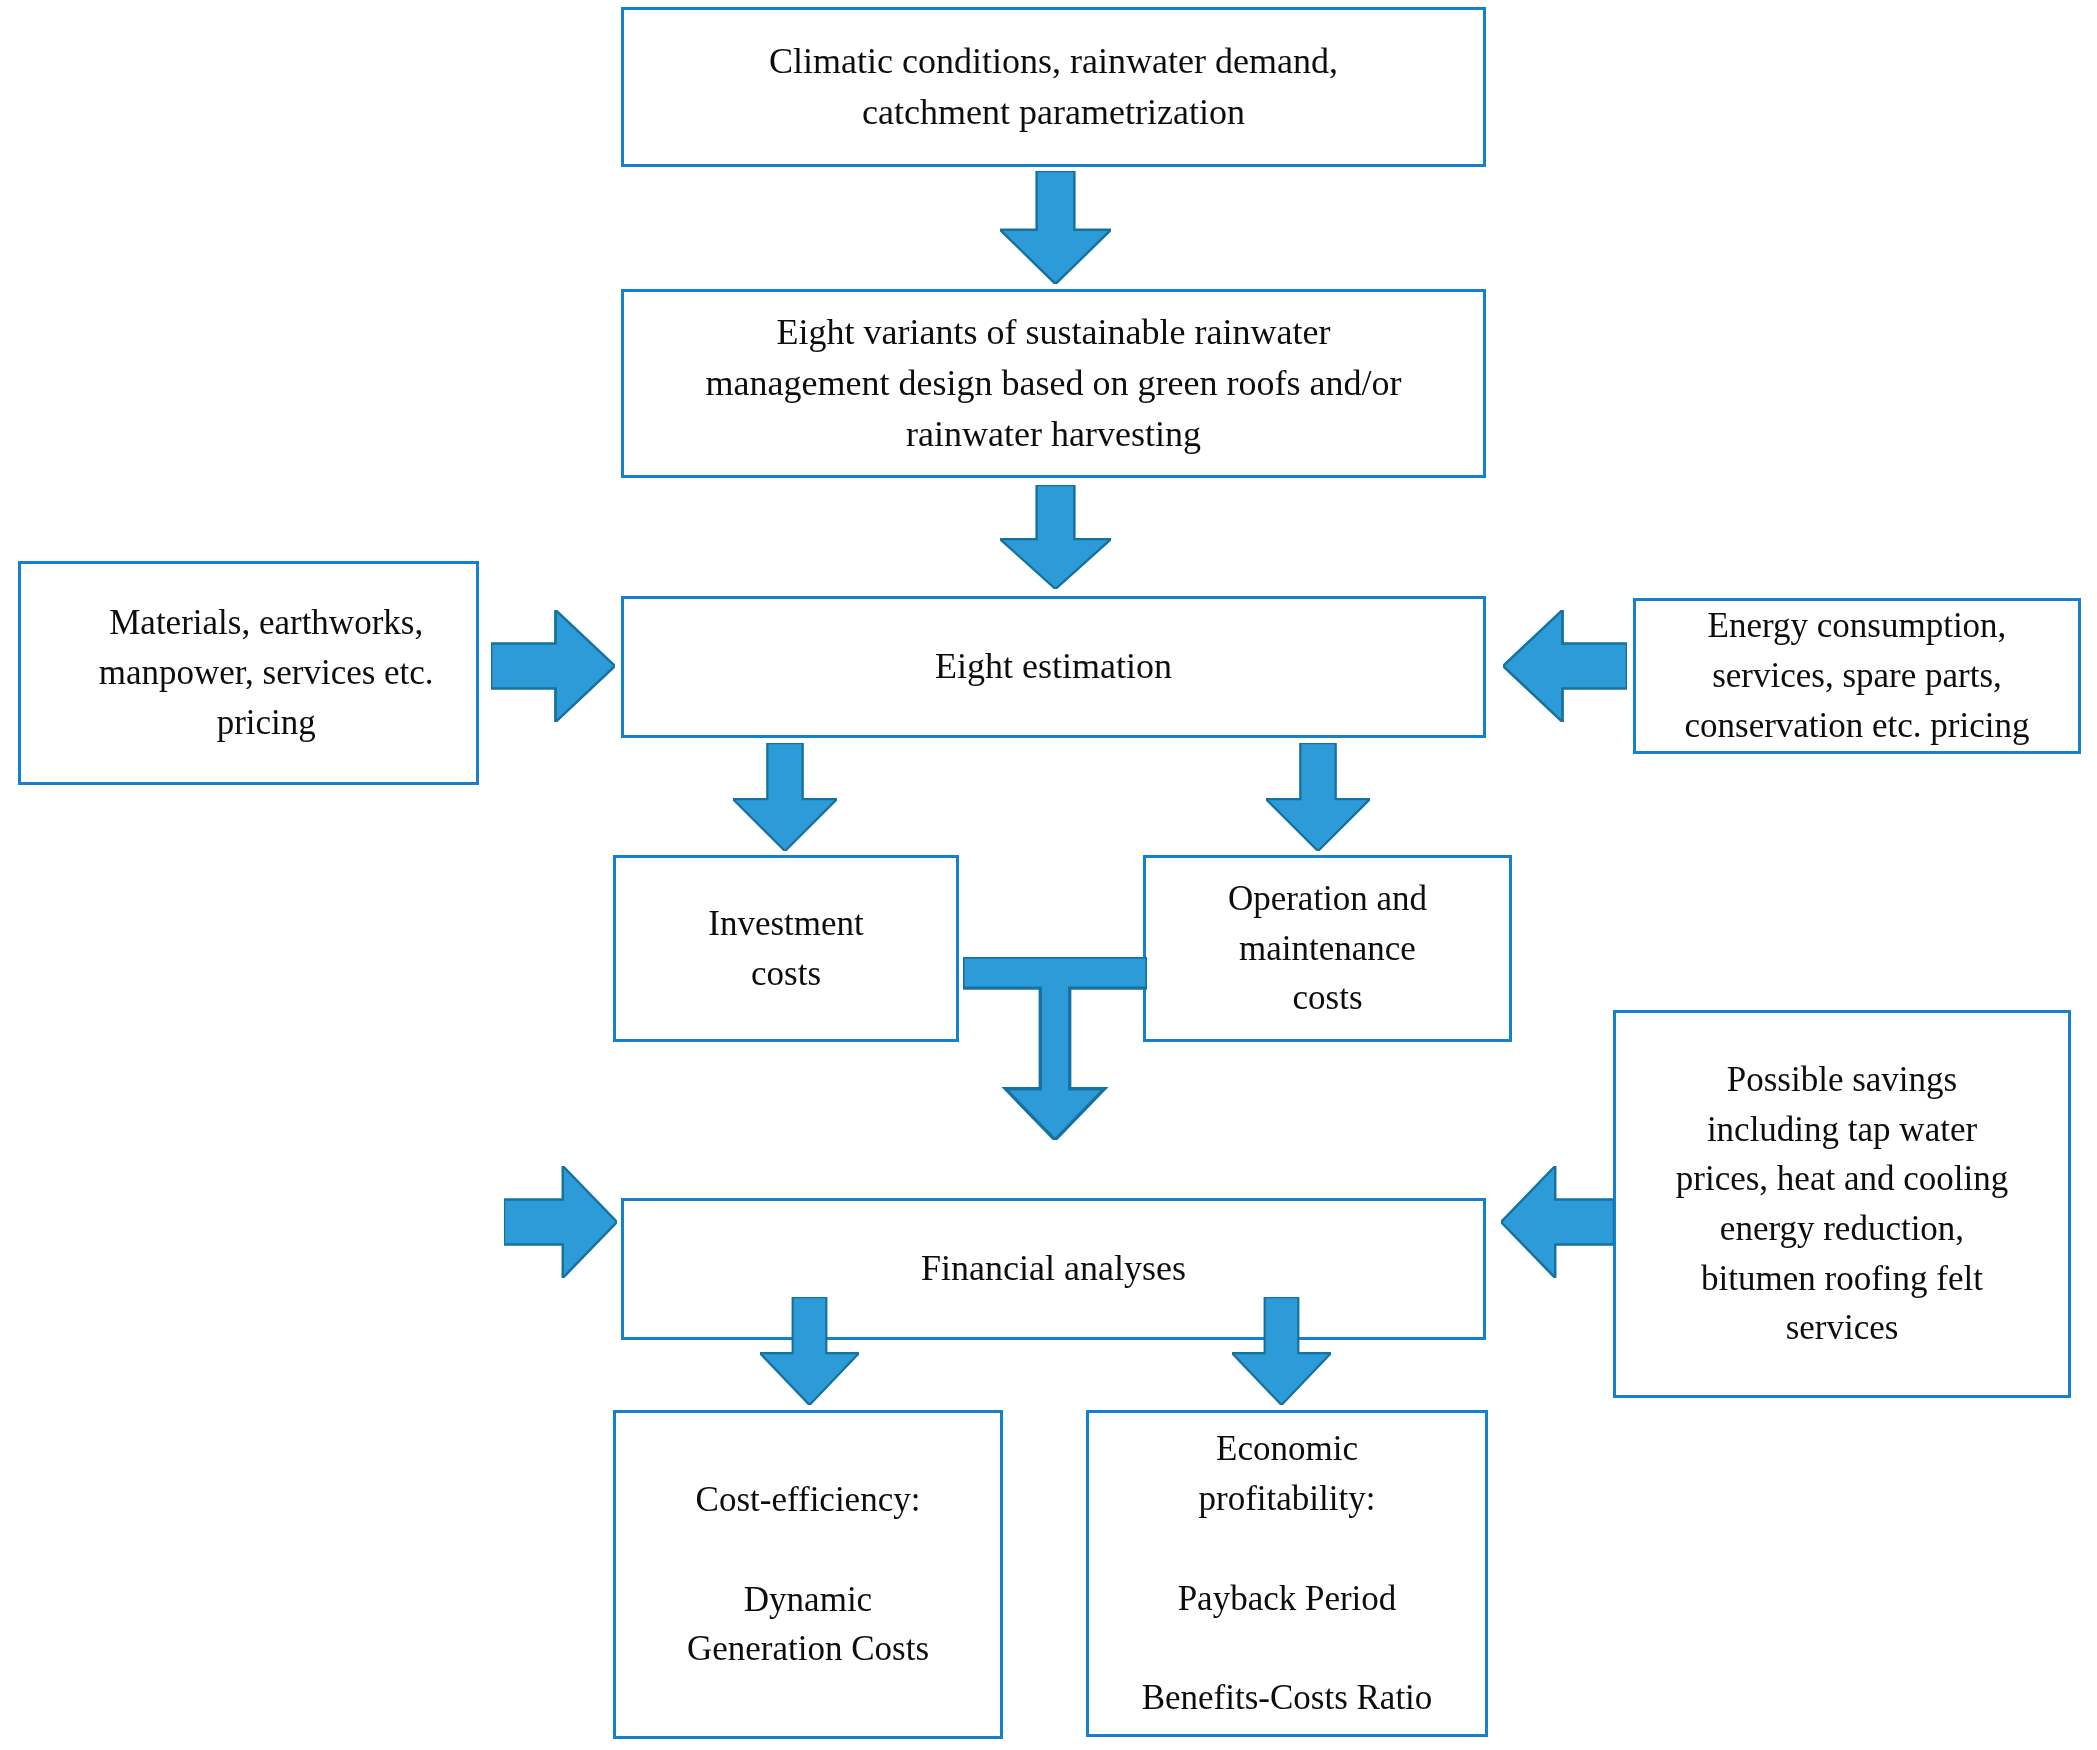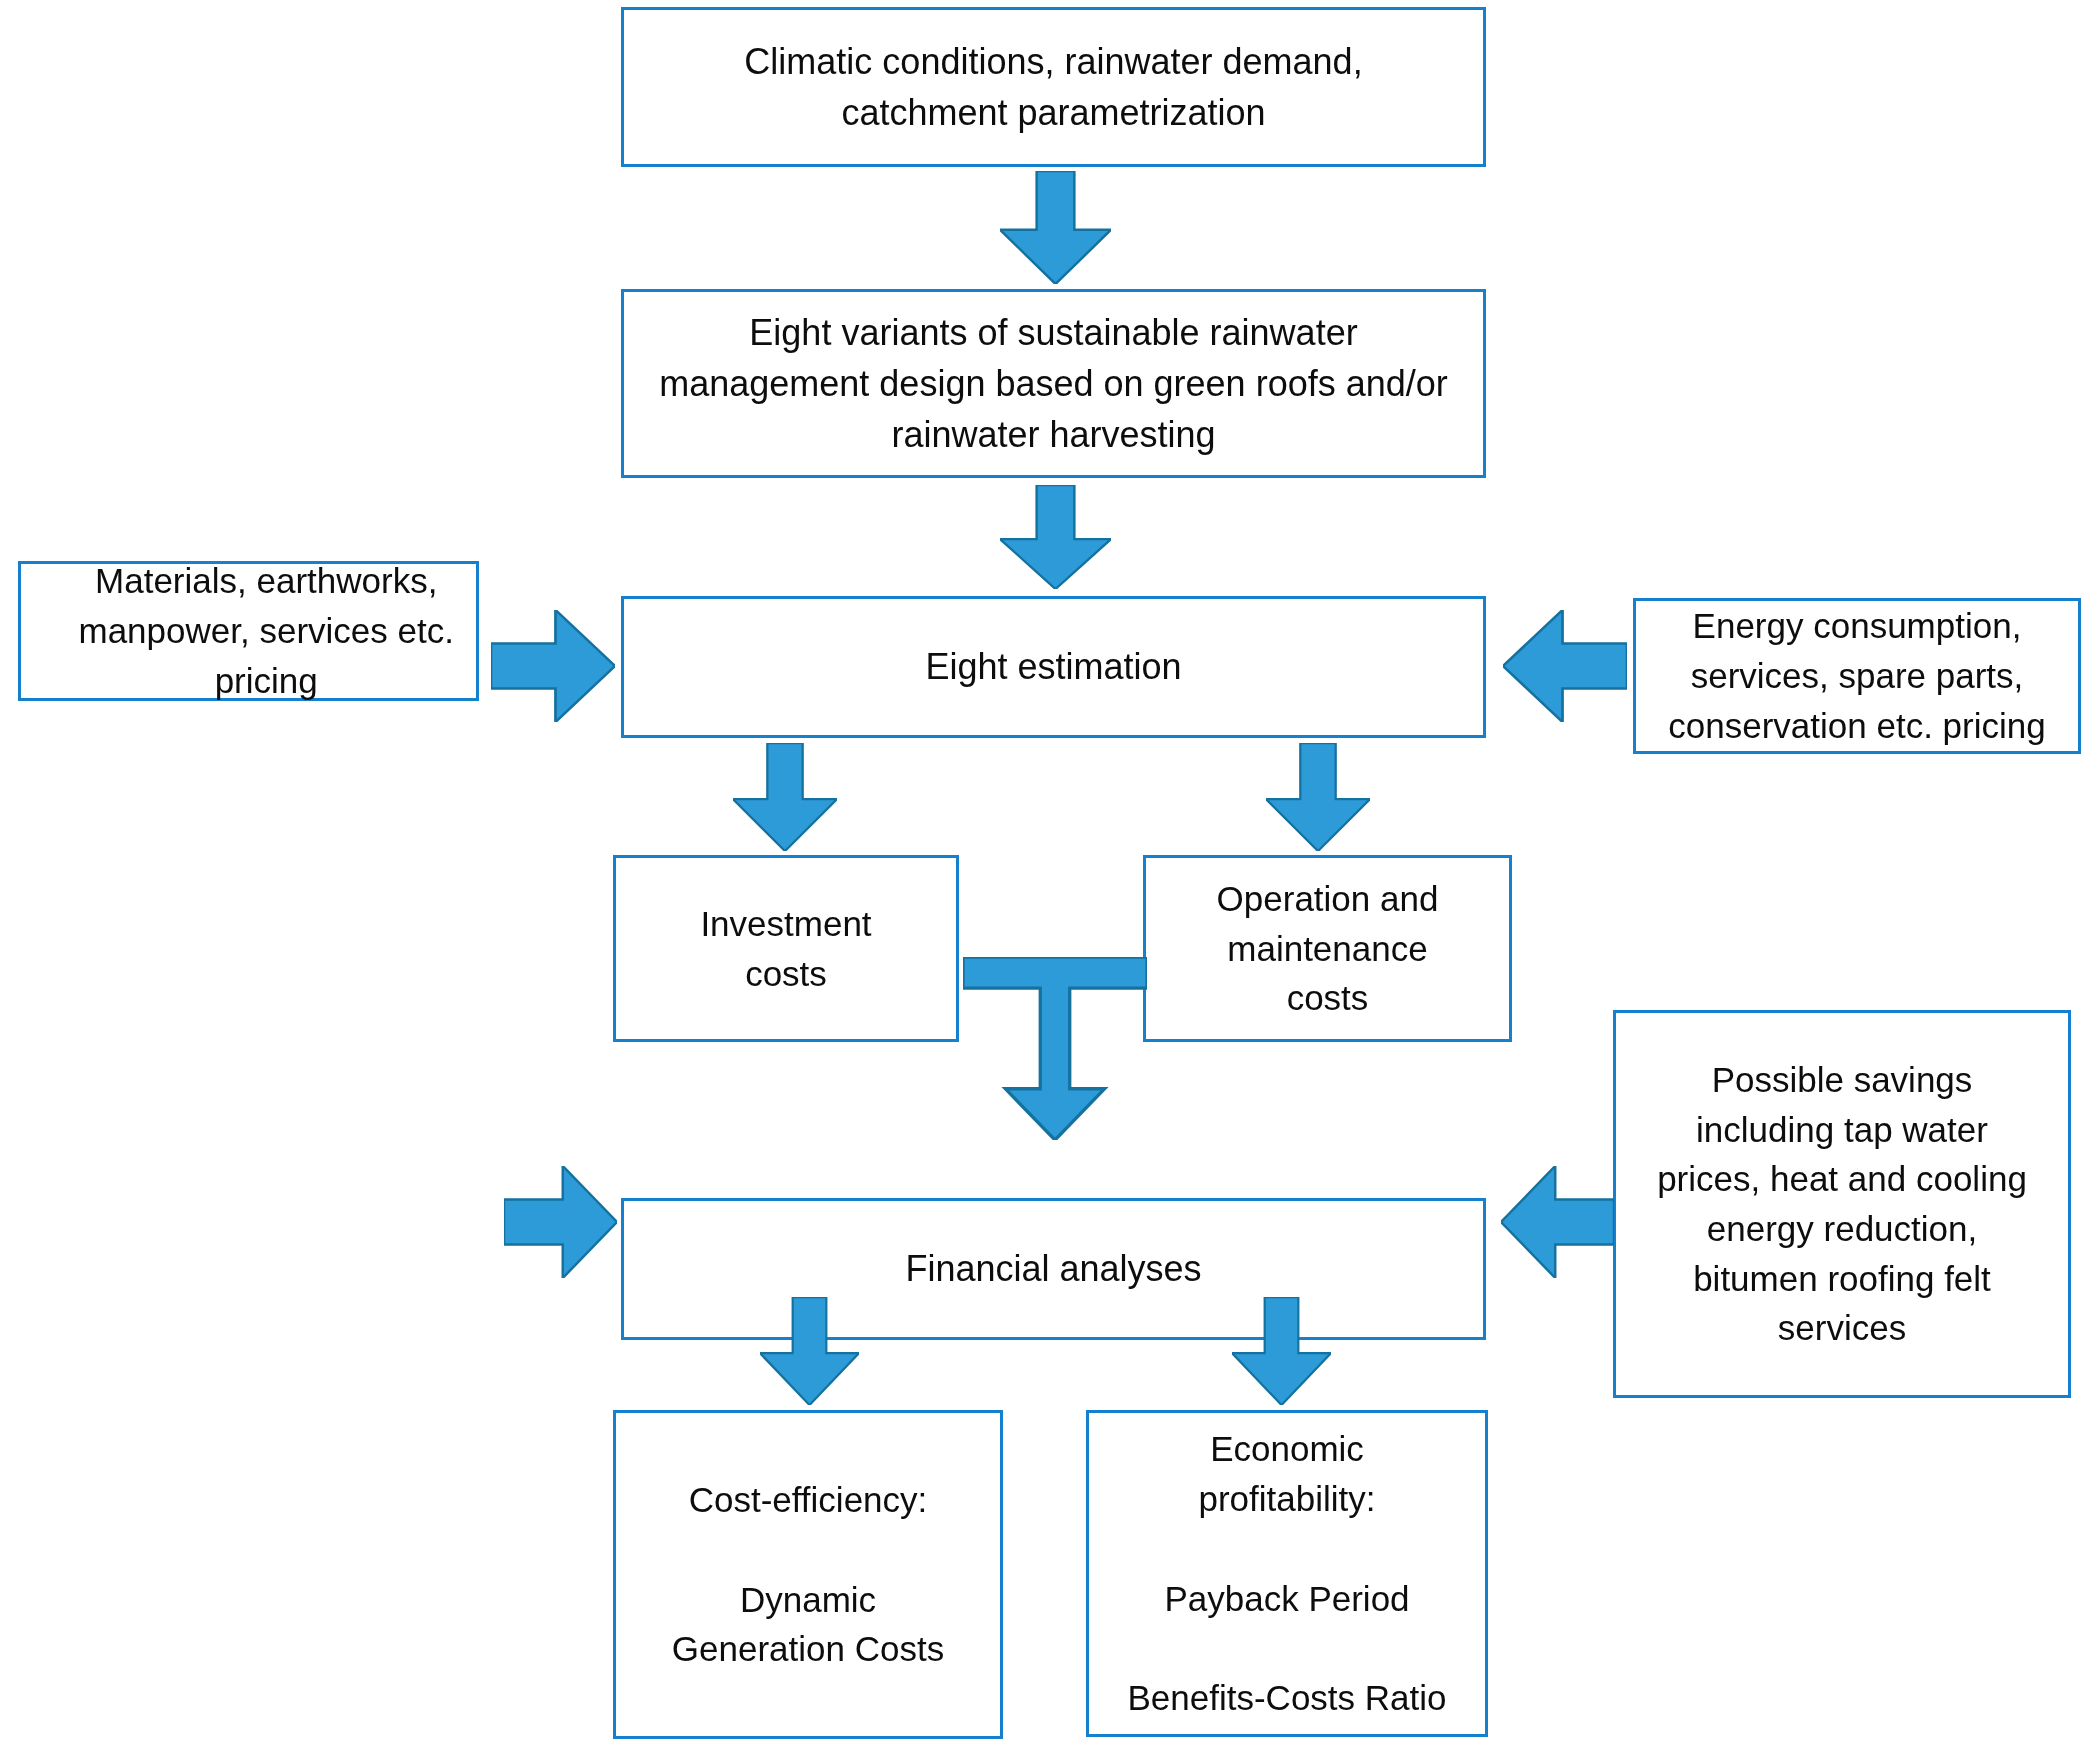--- a/index.html
+++ b/index.html
@@ -6,21 +6,21 @@
     margin: 0;
     padding: 0;
     background: #ffffff;
   }
   #stage {
     position: relative;
     width: 2097px;
     height: 1750px;
     background: #ffffff;
     overflow: hidden;
-    font-family: Liberation Sans, sans-serif;
+    font-family: Liberation Serif, serif;
   }
   .node {
     position: absolute;
     box-sizing: border-box;
     background: #ffffff;
     border: 3.1px solid #1580CE;
     display: flex;
     align-items: center;
     justify-content: center;
     text-align: center;
@@ -38,21 +38,21 @@
 
   .arrow {
     position: absolute;
     overflow: visible;
   }
   .arrow svg { display: block; width: 100%; height: 100%; }
 
   
   #n-inputs      { left: 621px; top: 7.1px;   width: 865px; height: 160px; }
   #n-variants    { left: 621px; top: 289px;  width: 865px; height: 189px; }
-  #n-materials   { left: 18.3px;   top: 561px; width: 461px;  height: 140px; padding-left: 48px; }
+  #n-materials   { left: 18.3px;   top: 561px; width: 461px;  height: 224px; padding-left: 48px; }
   #n-costs       { left: 621px; top: 596px; width: 865px; height: 142px; }
   #n-energy      { left: 1633px; top: 558px; width: 448px;  height: 156px; margin-top: 40px; }
   #n-investment  { left: 613px; top: 855px; width: 346px;  height: 187px; }
   #n-operation   { left: 1143px; top: 855px; width: 369px;  height: 187px; }
   #n-savings     { left: 1613px; top: 1010px; width: 458px;  height: 388px; }
   #n-time        { left: 40px;   top: 1129px; width: 451px;  height: 183px; }
   #n-financial   { left: 621px; top: 1150px; width: 865px; height: 142px; margin-top: 48px; }
   #n-costeff     { left: 613px; top: 1410px; width: 390px;  height: 329px; align-items: center; }
   #n-economic    { left: 1086px; top: 1410px; width: 402px;  height: 327px; }
 

